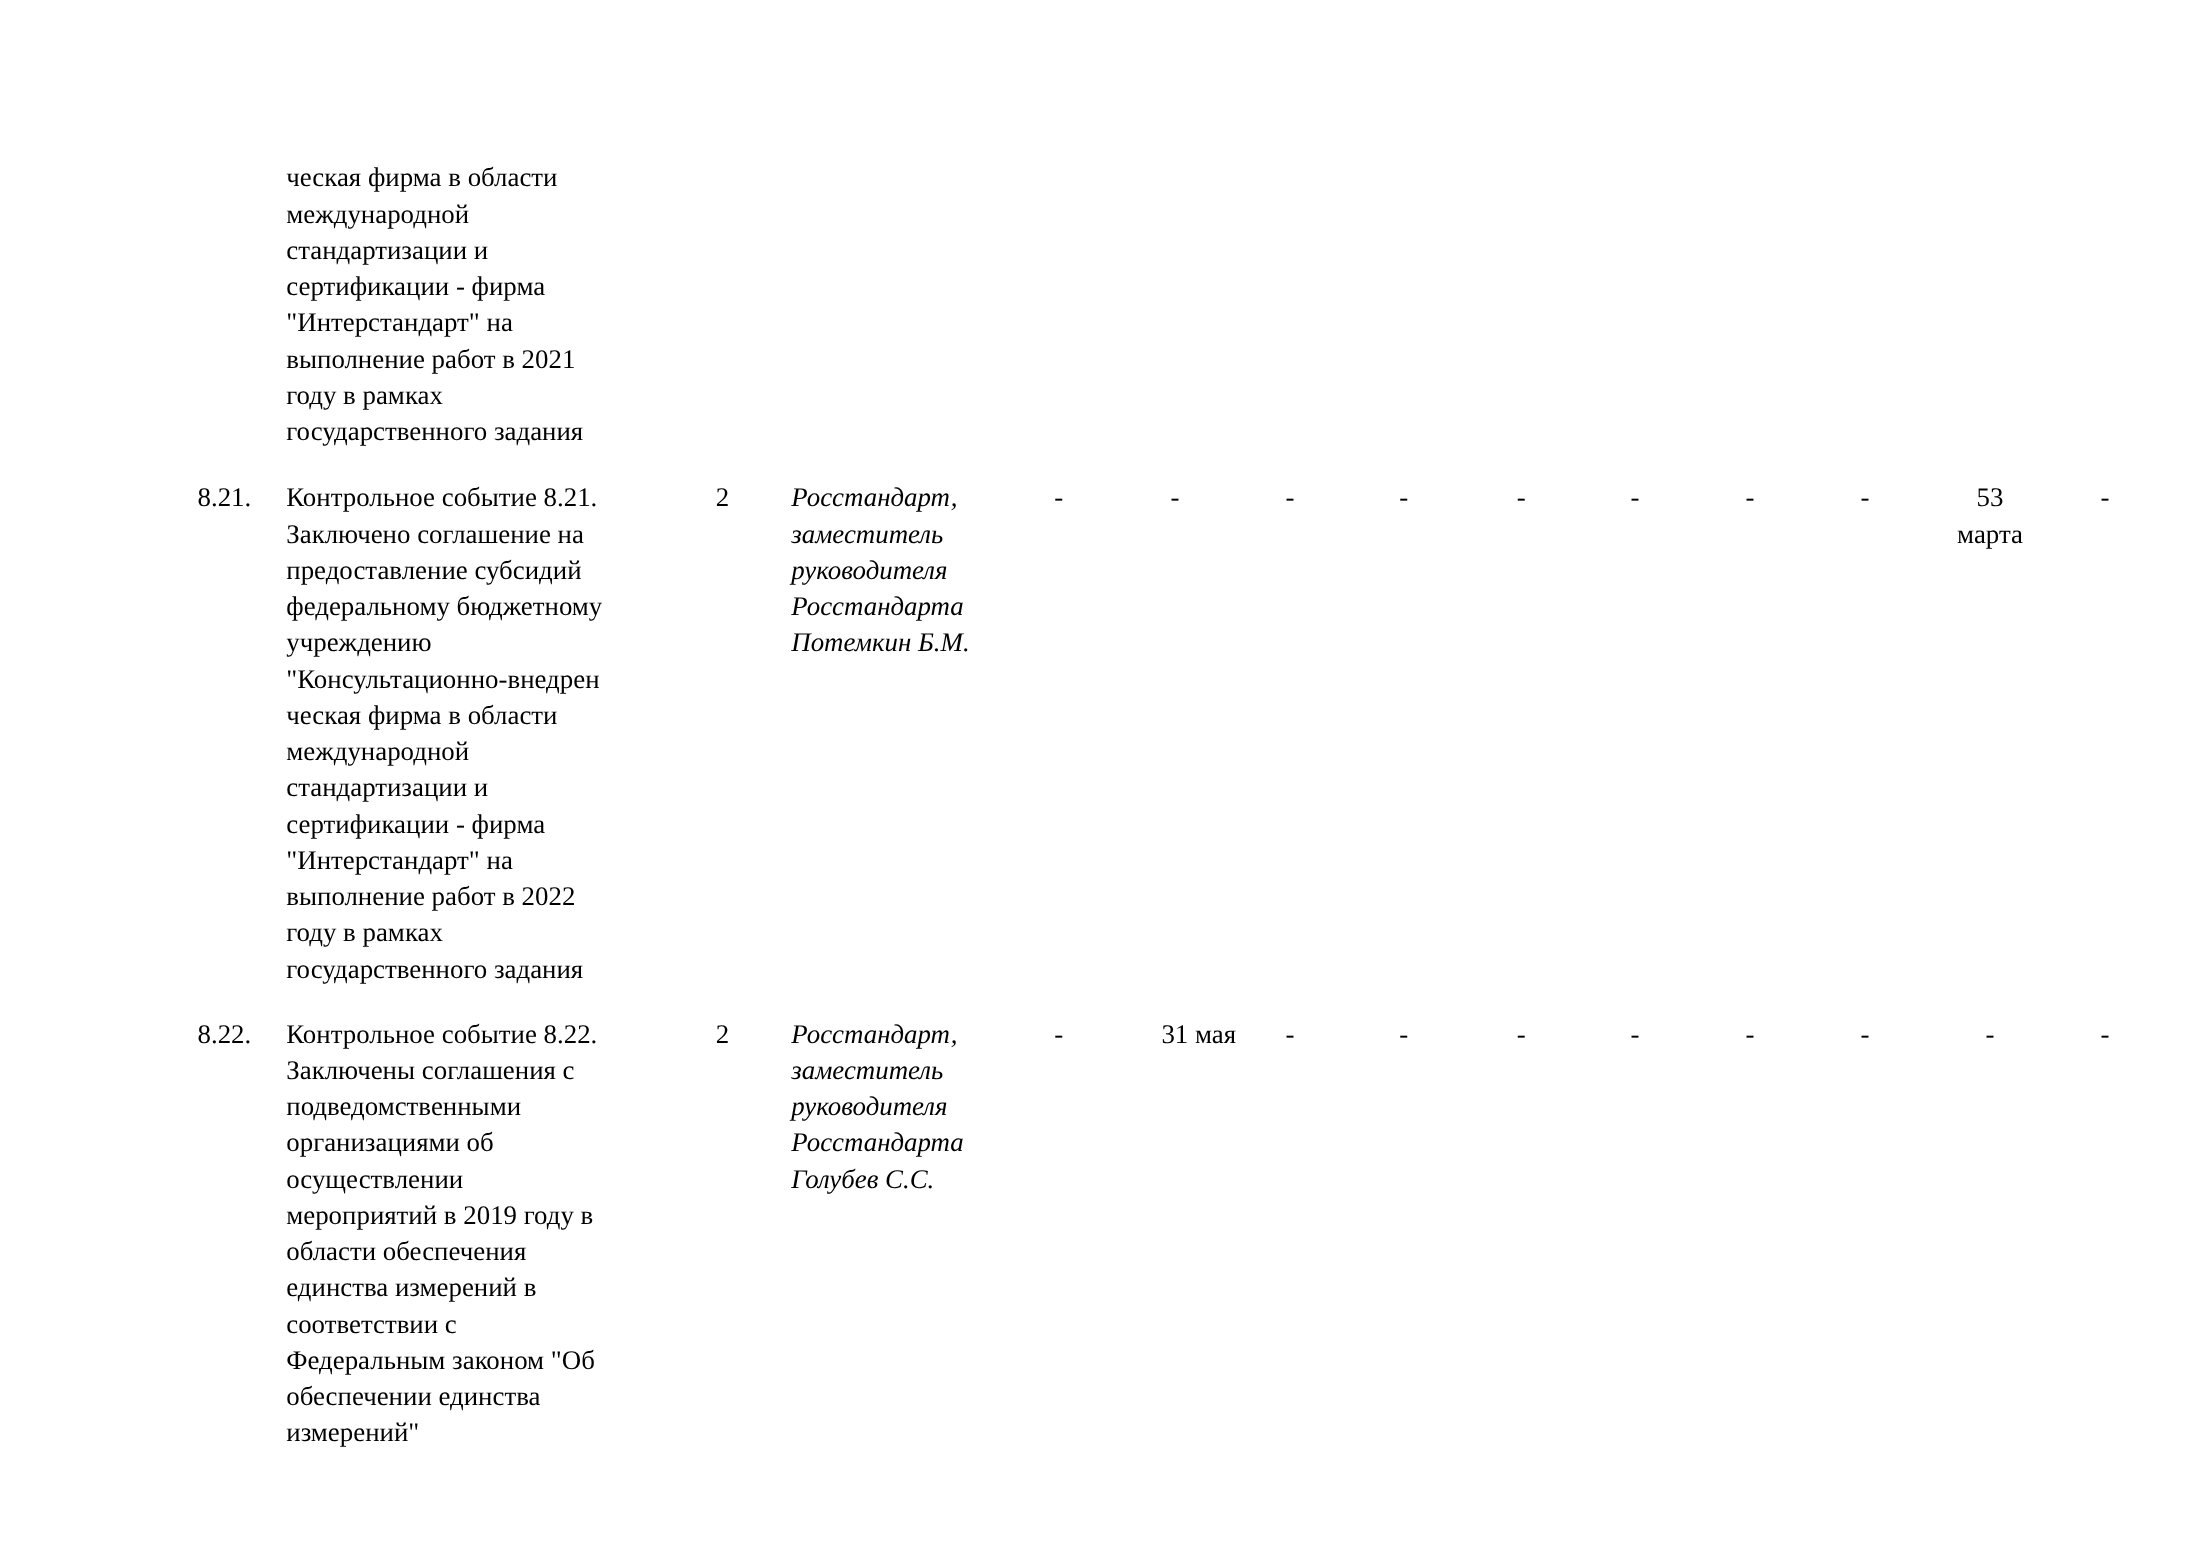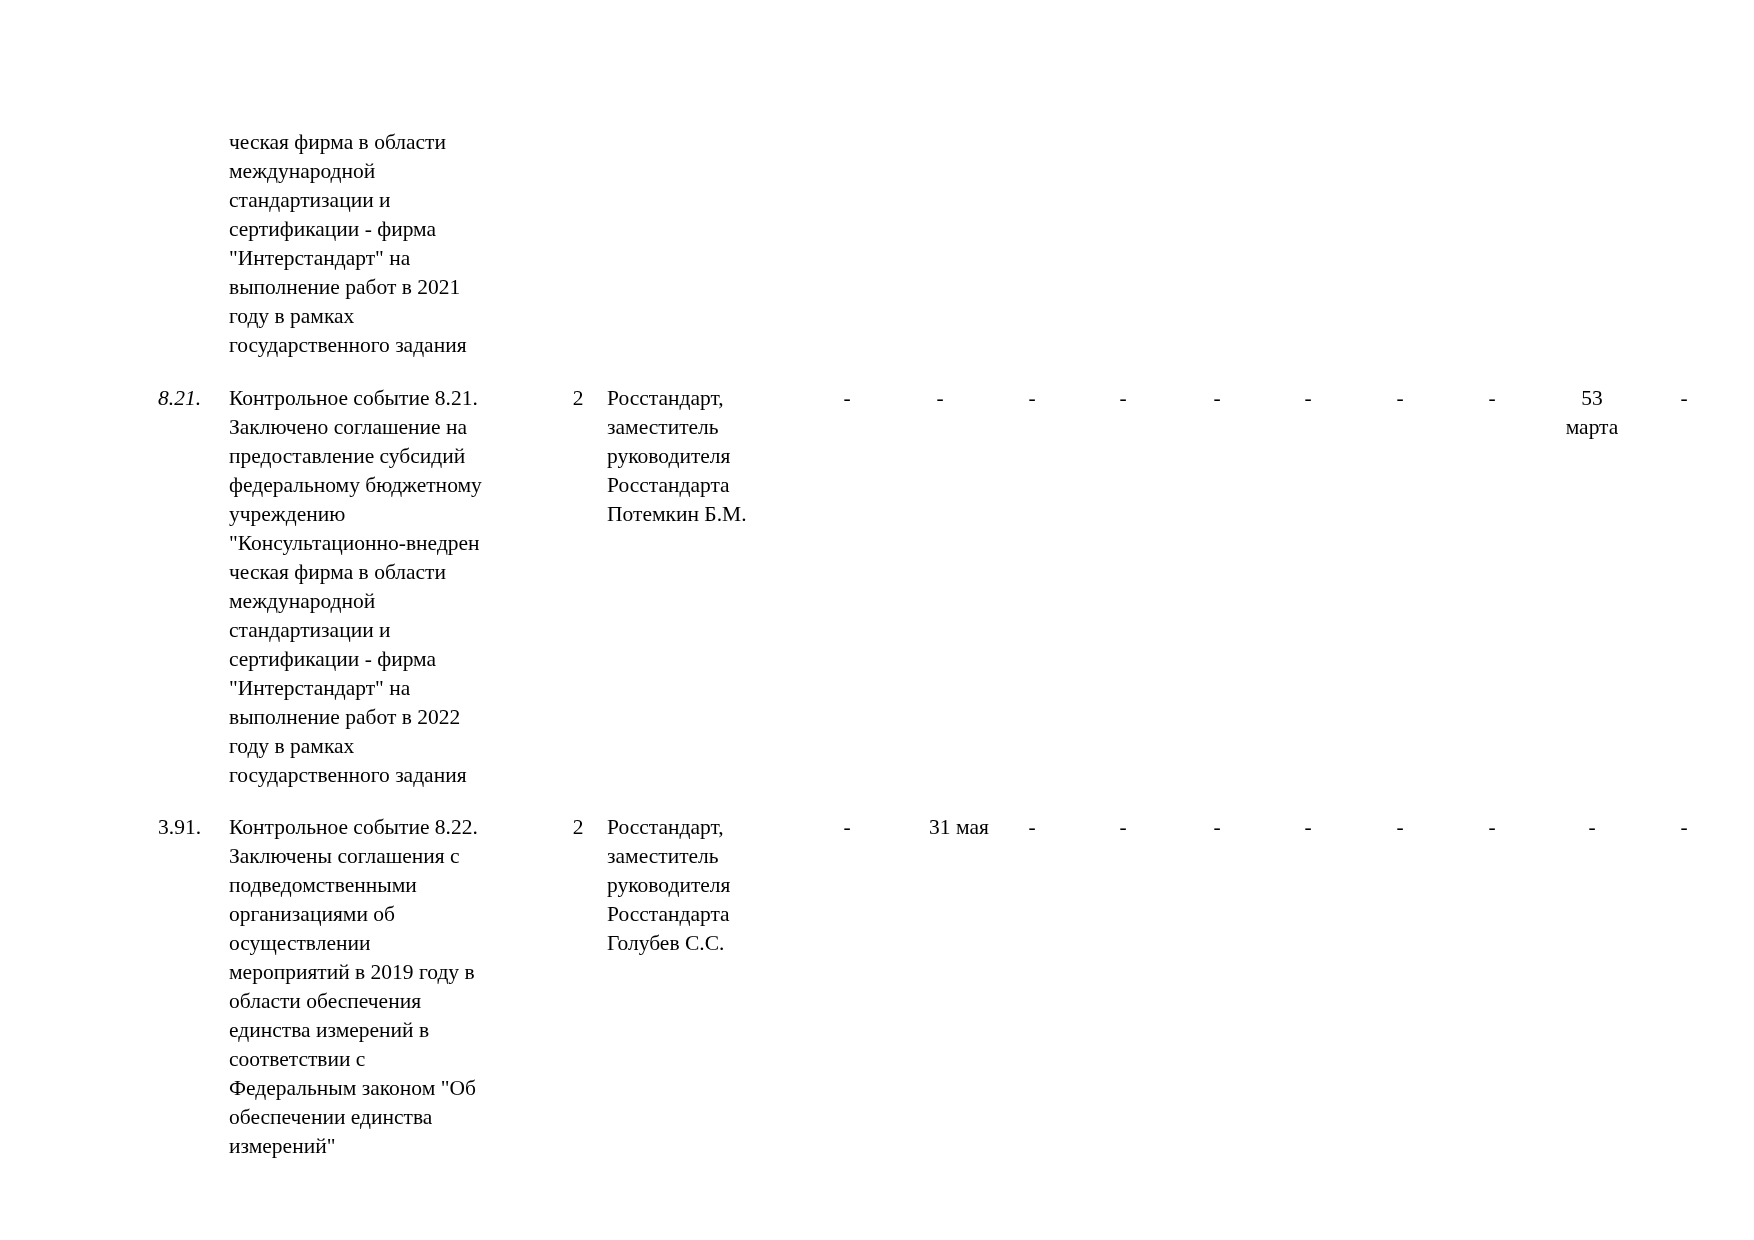--- a/index.html
+++ b/index.html
@@ -3,39 +3,39 @@
 <meta charset="utf-8">
 <style>
   html, body { margin: 0; padding: 0; background: #ffffff; }
   body { width: 1754px; height: 1240px; position: relative; overflow: hidden;
          font-family: "Liberation Serif", "DejaVu Serif", serif; color: #000; font-size: 21.5px; line-height: 29px; }
   .page { position: absolute; left: 0; top: 0; width: 1754px; height: 1240px; }
   .cell { position: absolute; white-space: pre-line; }
   .num { left: 158px; }
   .desc { left: 229px; width: 320px; }
   .prio { left: 560px; width: 36px; text-align: center; }
-  .resp { left: 607px; width: 200px; }
+  .resp { left: 633px; width: 200px; font-style: italic; }
   .val { width: 90px; text-align: center; }
 </style>
 </head>
 <body>
 
 <div class="page">
 
   <div class="cell desc" style="top:128px;">ческая фирма в области
 международной
 стандартизации и
 сертификации - фирма
 "Интерстандарт" на
 выполнение работ в 2021
 году в рамках
 государственного задания</div>
 
   <div>
-    <div class="cell num" style="top:384px;font-style:italic;">8.21.</div>
+    <div class="cell num" style="top:384px;">8.21.</div>
     <div class="cell desc" style="top:384px;">Контрольное событие 8.21.
 Заключено соглашение на
 предоставление субсидий
 федеральному бюджетному
 учреждению
 "Консультационно-внедрен
 ческая фирма в области
 международной
 стандартизации и
 сертификации - фирма
@@ -56,21 +56,21 @@
     <div class="cell val" style="top:384px;left:1172px;">-</div>
     <div class="cell val" style="top:384px;left:1263px;">-</div>
     <div class="cell val" style="top:384px;left:1355px;">-</div>
     <div class="cell val" style="top:384px;left:1447px;">-</div>
     <div class="cell val" style="top:384px;left:1547px;">53
 марта</div>
     <div class="cell val" style="top:384px;left:1639px;">-</div>
   </div>
 
   <div>
-    <div class="cell num" style="top:813px;">3.91.</div>
+    <div class="cell num" style="top:813px;">8.22.</div>
     <div class="cell desc" style="top:813px;">Контрольное событие 8.22.
 Заключены соглашения с
 подведомственными
 организациями об
 осуществлении
 мероприятий в 2019 году в
 области обеспечения
 единства измерений в
 соответствии с
 Федеральным законом "Об

